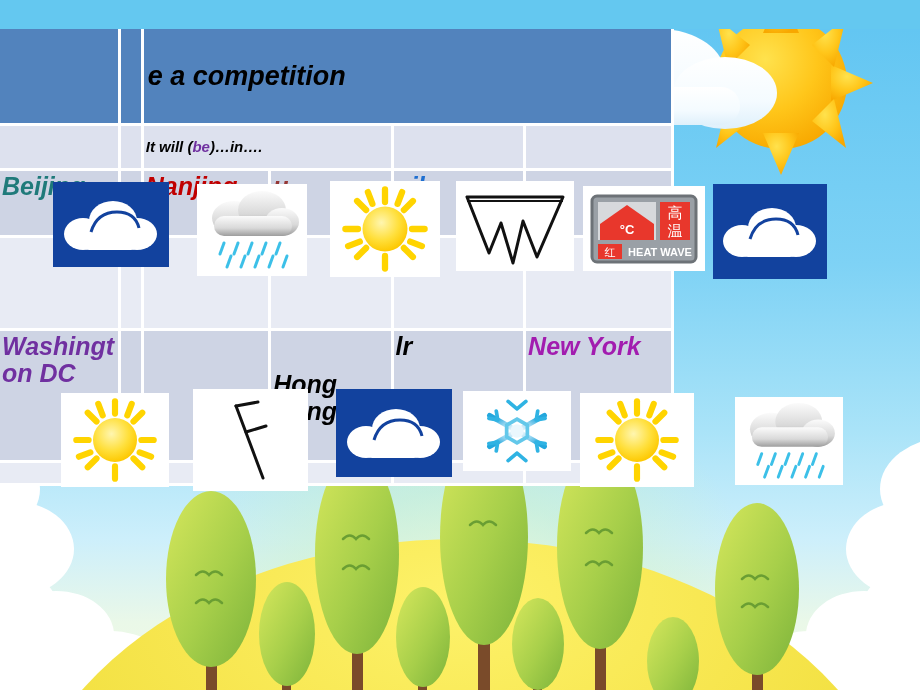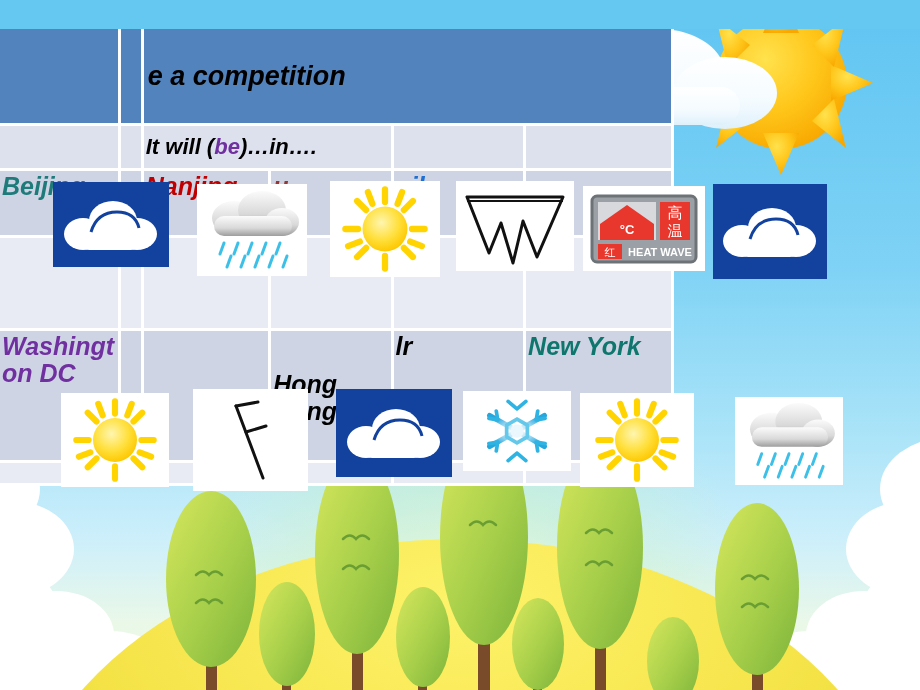--- a/index.html
+++ b/index.html
@@ -50,21 +50,21 @@
     vertical-align:top;
     overflow:visible;
   }
   .r-head td{background:#5283bd;height:94px;}
   .r-head .title{
     font-style:italic;font-weight:bold;font-size:27px;color:#000;
     white-space:nowrap;line-height:94px;padding-left:2px;
   }
   .r-sub td{background:#dde1ee;height:42px;}
   .r-sub .sub{
-    font-style:italic;font-weight:bold;font-size:22px;color:#000;
+    font-style:italic;font-weight:bold;font-size:15px;color:#000;
     white-space:nowrap;line-height:42px;
   }
   .r-sub .sub .be{color:#7030a0;}
   .r-city td{background:#ced4e4;height:64px;}
   .r-blank td{background:#e8ebf4;height:90px;}
   .r-city2 td{background:#ced4e4;height:129px;}
   .r-foot td{background:#e8ebf4;height:20px;}
 
   .cityname{
     font-style:italic;font-weight:bold;font-size:25px;
@@ -269,21 +269,21 @@
         <td>
           <span class="cityname" style="color:#c00000;padding-top:54px">o</span>
         </td>
         <td>
           <span class="cityname" style="color:#000000;padding-top:40px">Hong Kong</span>
         </td>
         <td>
           <span class="cityname" style="color:#000000;">lr</span>
         </td>
         <td>
-          <span class="cityname" style="color:#0f766e;">New York</span>
+          <span class="cityname" style="color:#a21caf;">New York</span>
         </td>
       </tr>
 
       <tr class="r-foot">
         <td></td>
         <td></td>
         <td></td>
         <td></td>
         <td></td>
         <td></td>

